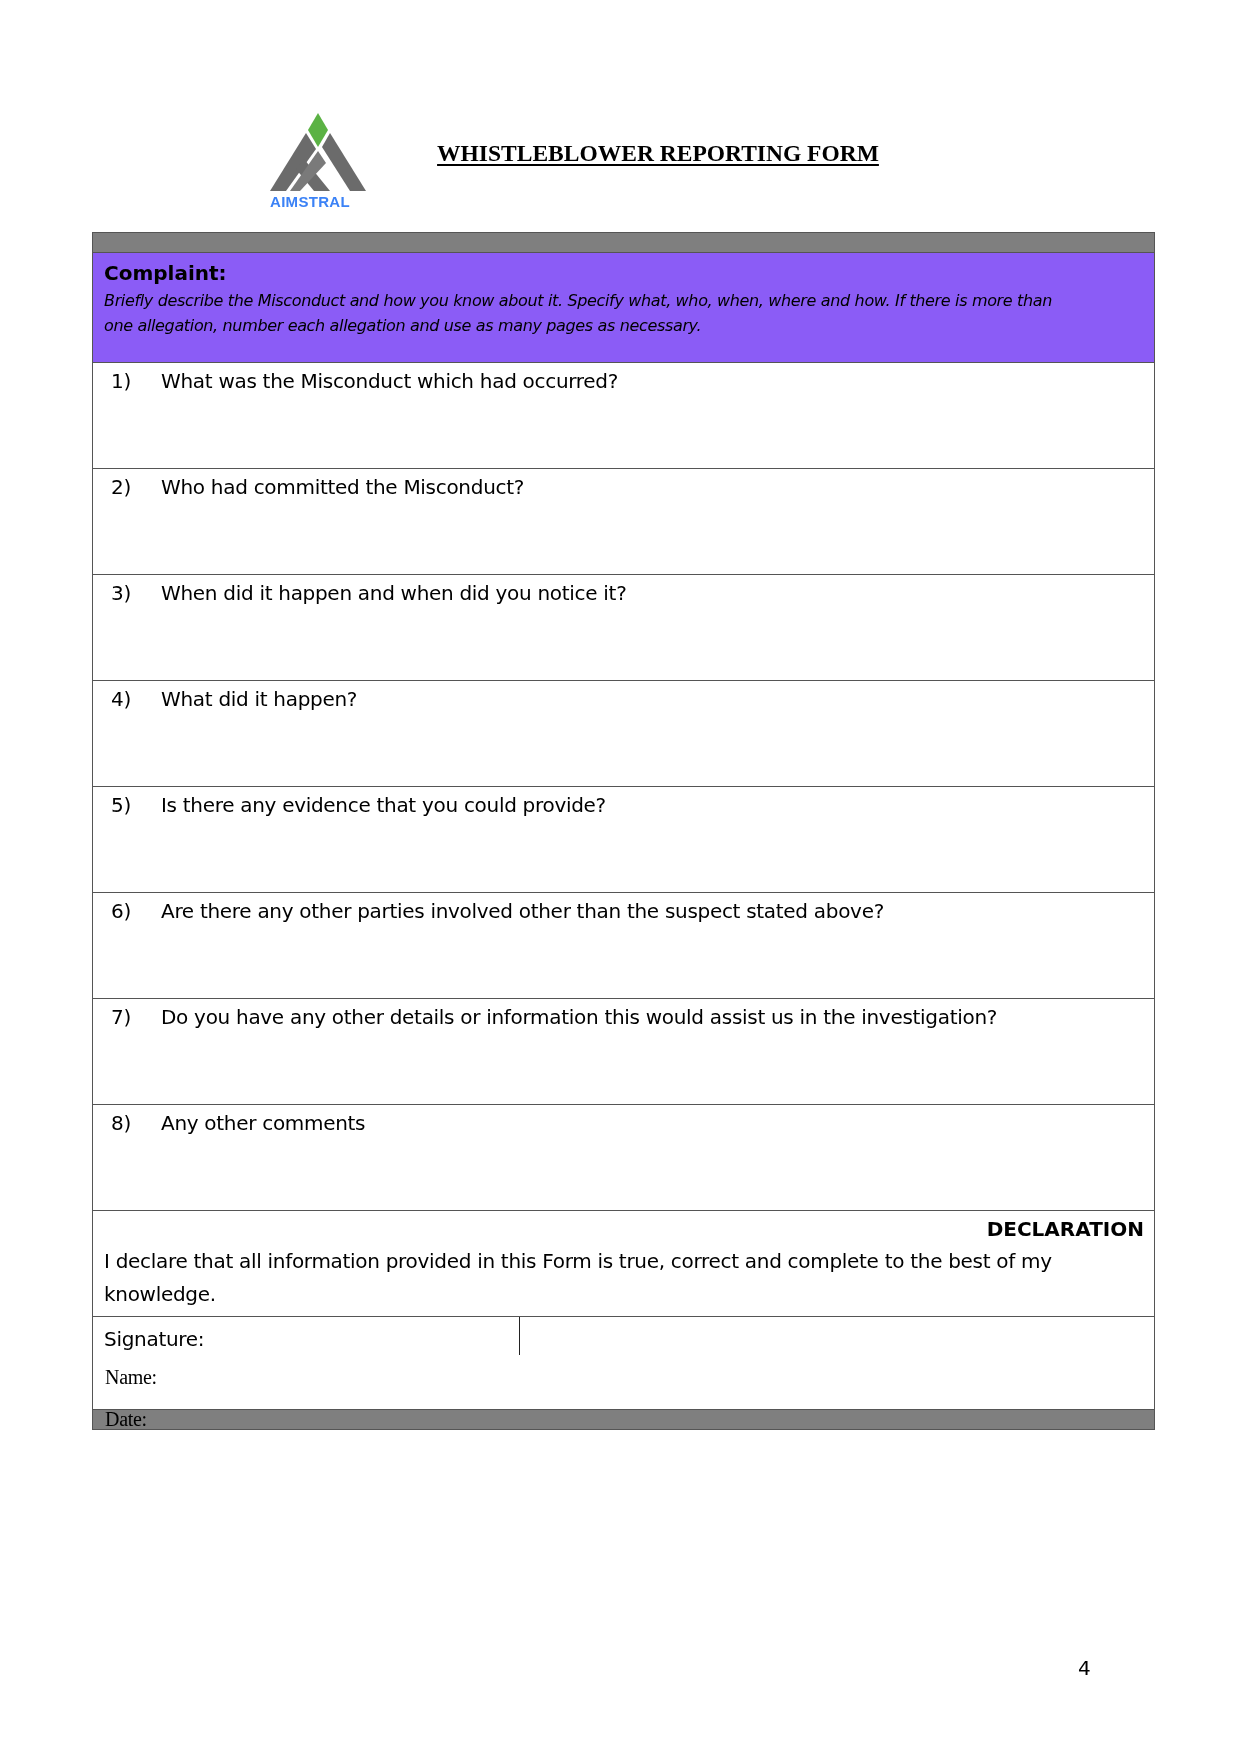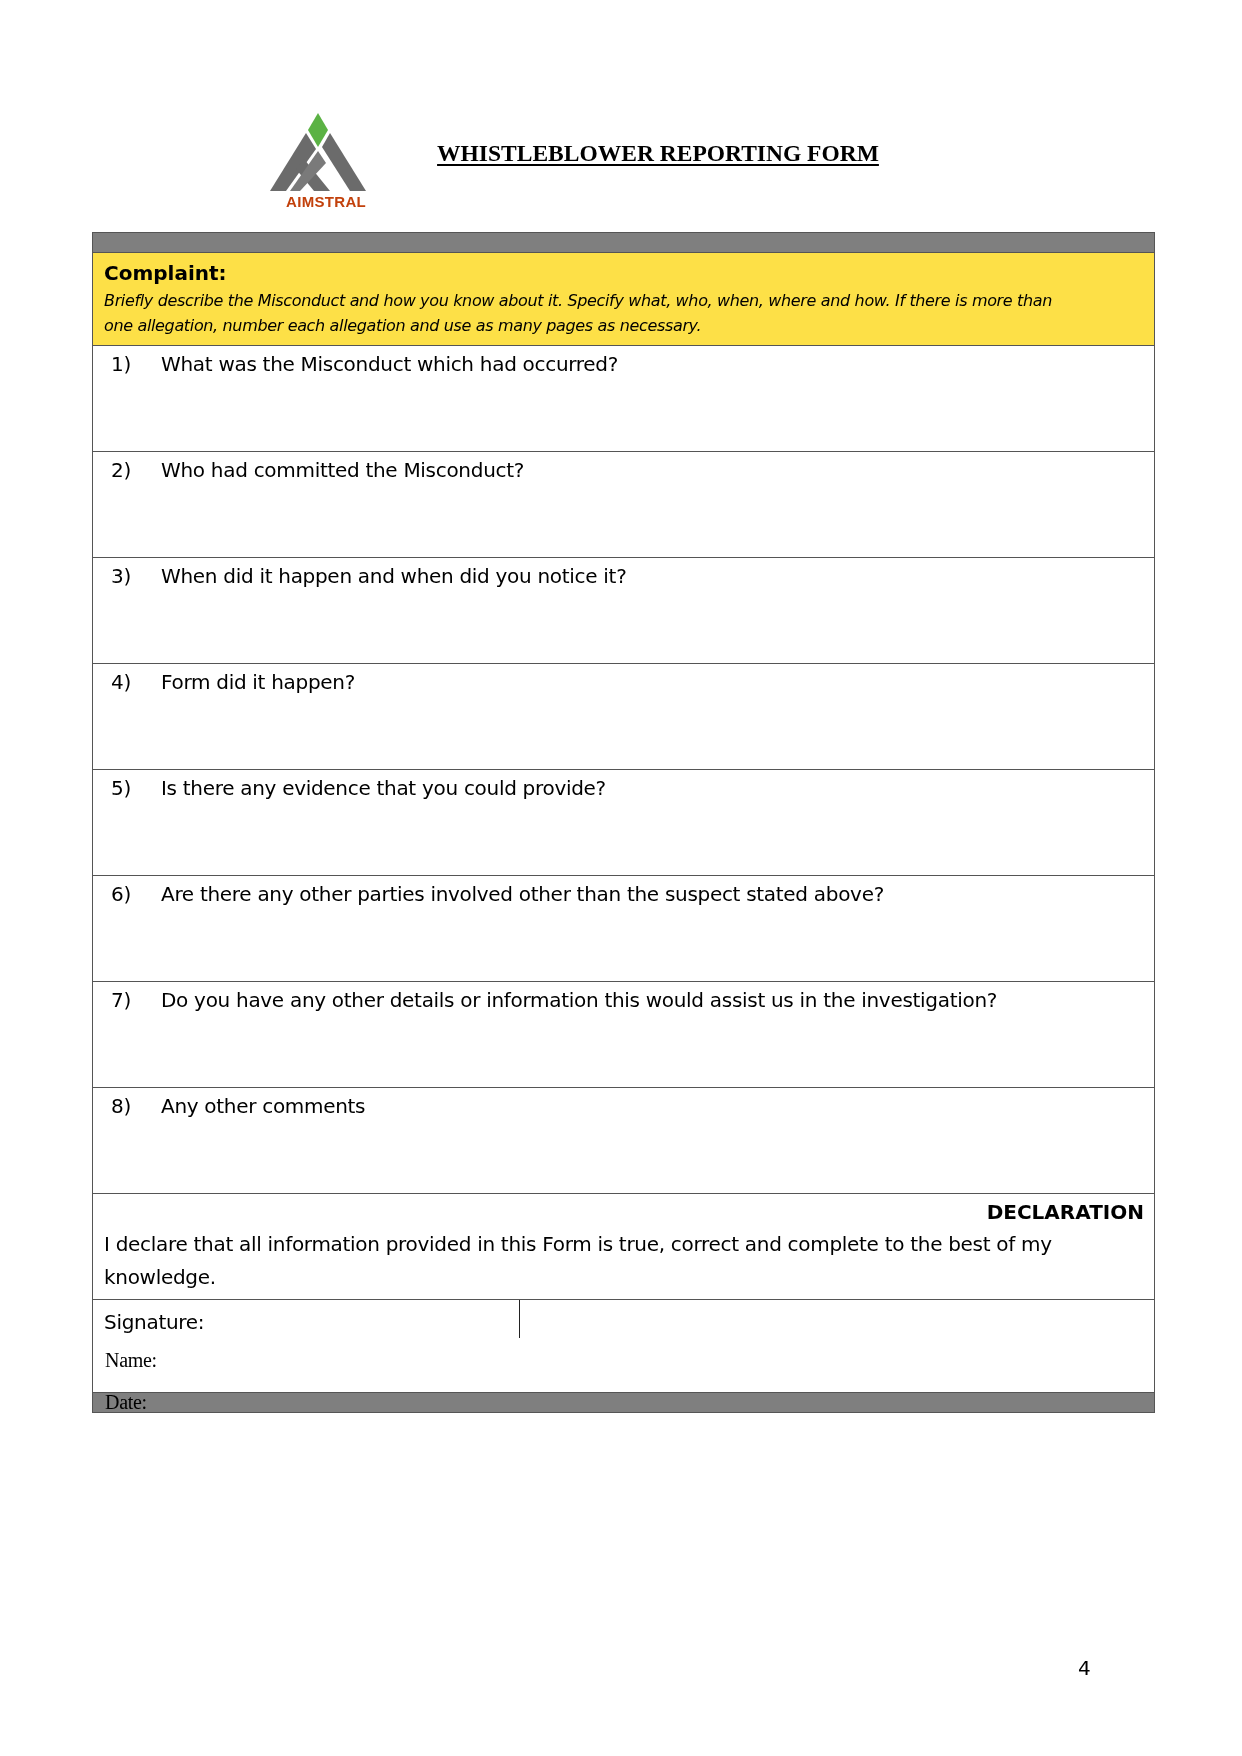--- a/index.html
+++ b/index.html
@@ -1,36 +1,36 @@
 <!DOCTYPE html>
 <html><head>
 <meta charset="utf-8">
 <style>
   html, body { margin: 0; padding: 0; background: #ffffff; }
   body { width: 1242px; height: 1756px; position: relative; overflow: hidden;
          font-family: "Liberation Sans", "DejaVu Sans", sans-serif; color: #000; }
 
   .logo { position: absolute; left: 270px; top: 113px; width: 96px; height: 98px; }
   .logo svg { display: block; }
-  .logo-text { position: absolute; left: 0; width: 96px; top: 80px; text-align: right;
+  .logo-text { position: absolute; left: 0; width: 96px; top: 80px; text-align: left;
                font-family: "Liberation Sans", sans-serif; font-weight: bold; font-size: 15px;
-               letter-spacing: 0.3px; color: #c2410c; }
+               letter-spacing: 0.3px; color: #3b82f6; }
 
   .title { position: absolute; left: 421px; top: 140px; width: 474px; text-align: center;
            font-family: "Liberation Serif", "DejaVu Serif", serif; font-weight: bold;
            font-size: 23.5px; text-decoration: underline; text-decoration-thickness: 2px;
            text-underline-offset: 3px; white-space: nowrap; }
 
   .form { position: absolute; left: 92px; top: 232px; width: 1063px;
           border: 1.5px solid #555; box-sizing: border-box; }
   .bar { height: 19px; background: #7f7f7f; }
   .bar.top { border-bottom: 1.5px solid #555; }
   .bar.bottom { border-top: 1.5px solid #555; height: 19px; }
 
-  .complaint { background: #fde047; height: 93px; box-sizing: border-box;
+  .complaint { background: #8b5cf6; height: 110px; box-sizing: border-box;
                padding: 7px 10px 0 11px; border-bottom: 1.5px solid #555;
                font-family: "DejaVu Sans", sans-serif; }
   .complaint-head { font-weight: bold; font-size: 20px; line-height: 26px; }
   .complaint-desc { font-style: italic; font-size: 16px; line-height: 29px; letter-spacing: -0.35px; }
 
   .q-row { height: 106px; box-sizing: border-box; border-bottom: 1.5px solid #555;
            padding: 4px 0 0 18px; font-family: "DejaVu Sans", sans-serif;
            font-size: 20px; line-height: 28px; letter-spacing: -0.3px; display: flex; }
   .q-num { width: 28px; flex: none; }
   .q-text { padding-left: 2px; margin-left: 20px; }
@@ -83,21 +83,21 @@
   <div class="q-row">
     <span class="q-num">2)</span>
     <span class="q-text">Who had committed the Misconduct?</span>
   </div>
   <div class="q-row">
     <span class="q-num">3)</span>
     <span class="q-text">When did it happen and when did you notice it?</span>
   </div>
   <div class="q-row">
     <span class="q-num">4)</span>
-    <span class="q-text">Form did it happen?</span>
+    <span class="q-text">What did it happen?</span>
   </div>
   <div class="q-row">
     <span class="q-num">5)</span>
     <span class="q-text">Is there any evidence that you could provide?</span>
   </div>
   <div class="q-row">
     <span class="q-num">6)</span>
     <span class="q-text">Are there any other parties involved other than the suspect stated above?</span>
   </div>
   <div class="q-row">

